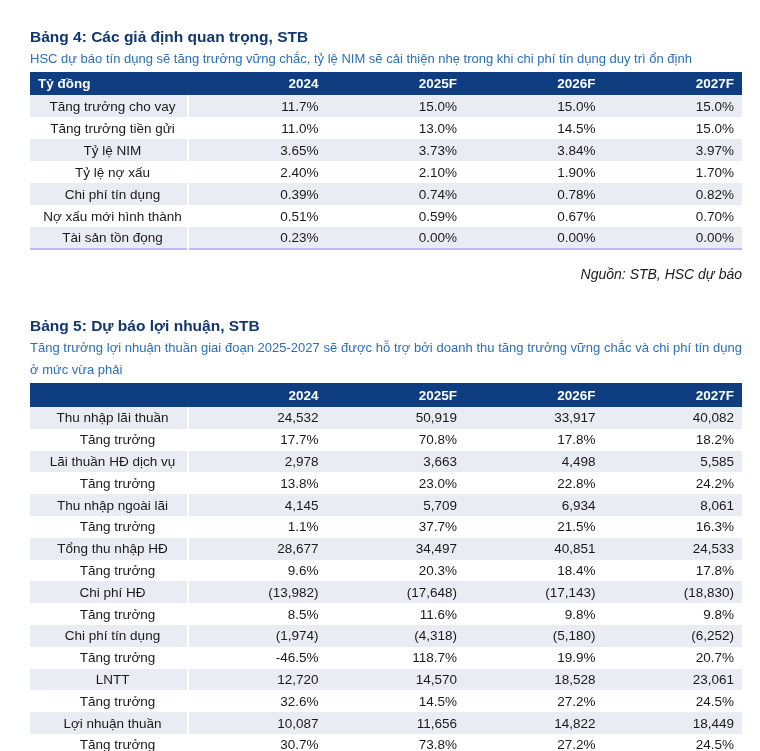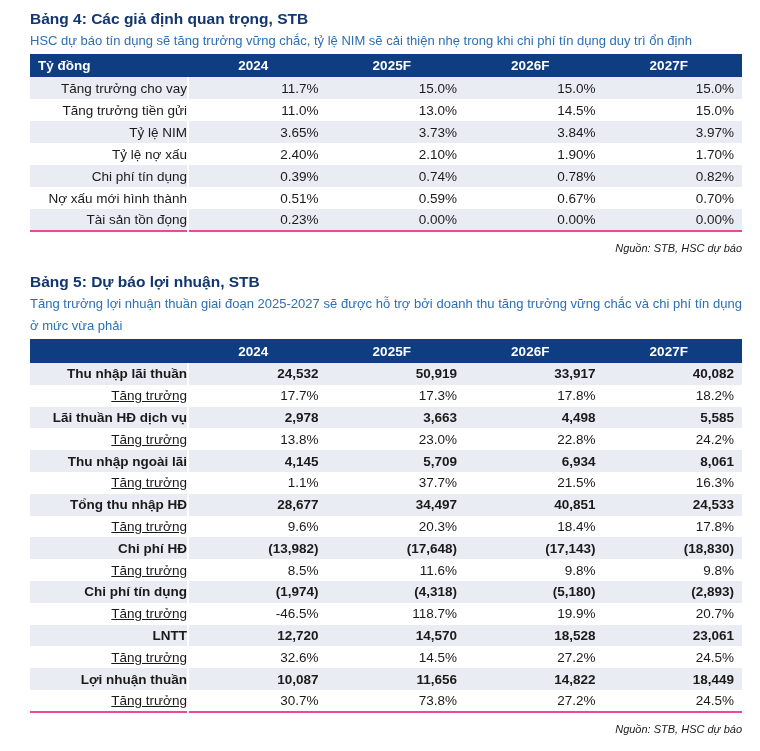--- a/index.html
+++ b/index.html
@@ -13,70 +13,71 @@
   .page {
     width: 760px; height: 751px;
     padding: 8px 18px 0 30px;
   }
   .table-block { width: 712px; }
   .block-title {
     font-size: 15.5px;
     font-weight: bold;
     color: #12366e;
     line-height: 22px;
+    margin-top: 18px;
   }
   .block-subtitle {
     font-size: 13px;
     color: #2b6fb5;
     line-height: 22px;
     text-align: justify;
     margin-bottom: 2px;
   }
   table {
     width: 712px;
     border-collapse: collapse;
     table-layout: fixed;
-    border-bottom: 2px solid #ec4899;
+    border-bottom: 2px solid #c4b5fd;
   }
   col.label-col-def { width: 158px; }
   thead th {
     background: #0e3d82;
     color: #ffffff;
     font-size: 13.5px;
     font-weight: bold;
     height: 23px;
     vertical-align: middle;
     white-space: nowrap;
   }
   [data-table="1"] thead th { height: 24px; }
   th.label-col { text-align: left; padding-left: 8px; }
-  th:not(.label-col) { text-align: center; padding-right: 8px; }
+  th:not(.label-col) { text-align: right; padding-right: 8px; }
   tbody td {
     font-size: 13.5px;
     height: 22px;
     vertical-align: middle;
     white-space: nowrap;
   }
   [data-table="1"] tbody td { height: 21.8px; }
   tbody td.label-col {
-    text-align: right;
+    text-align: center;
     padding-left: 8px;
     border-right: 2px solid #ffffff;
   }
   tbody td:not(.label-col) { text-align: right; padding-right: 8px; }
   tbody tr:nth-child(odd) { background: #eaecf4; }
-  tr.bold-row td { font-weight: bold; }
-  tr.indent-row td.label-col { padding-left: 18px; text-decoration: underline; }
+  tr.bold-row td { font-weight: normal; }
+  tr.indent-row td.label-col { padding-left: 18px; }
   .source-line {
-    font-size: 11px;
+    font-size: 14px;
     font-style: italic;
     color: #1a1a1a;
     text-align: right;
     line-height: 18px;
-    padding-top: 7px;
+    padding-top: 15px;
   }
   .block-gap { height: 14px; }
 </style>
 </head>
 <body>
 
 <div class="page">
 
   <section class="table-block">
     <h2 class="block-title">Bảng 4: Các giả định quan trọng, STB</h2>
@@ -179,21 +180,21 @@
           <tr class="bold-row">
             <td class="label-col">Thu nhập lãi thuần</td>
             <td>24,532</td>
             <td>50,919</td>
             <td>33,917</td>
             <td>40,082</td>
           </tr>
           <tr class="indent-row">
             <td class="label-col">Tăng trưởng</td>
             <td>17.7%</td>
-            <td>17.3%</td>
+            <td>70.8%</td>
             <td>17.8%</td>
             <td>18.2%</td>
           </tr>
           <tr class="bold-row">
             <td class="label-col">Lãi thuần HĐ dịch vụ</td>
             <td>2,978</td>
             <td>3,663</td>
             <td>4,498</td>
             <td>5,585</td>
           </tr>
@@ -244,21 +245,21 @@
             <td>8.5%</td>
             <td>11.6%</td>
             <td>9.8%</td>
             <td>9.8%</td>
           </tr>
           <tr class="bold-row">
             <td class="label-col">Chi phí tín dụng</td>
             <td>(1,974)</td>
             <td>(4,318)</td>
             <td>(5,180)</td>
-            <td>(2,893)</td>
+            <td>(6,252)</td>
           </tr>
           <tr class="indent-row">
             <td class="label-col">Tăng trưởng</td>
             <td>-46.5%</td>
             <td>118.7%</td>
             <td>19.9%</td>
             <td>20.7%</td>
           </tr>
           <tr class="bold-row">
             <td class="label-col">LNTT</td>

